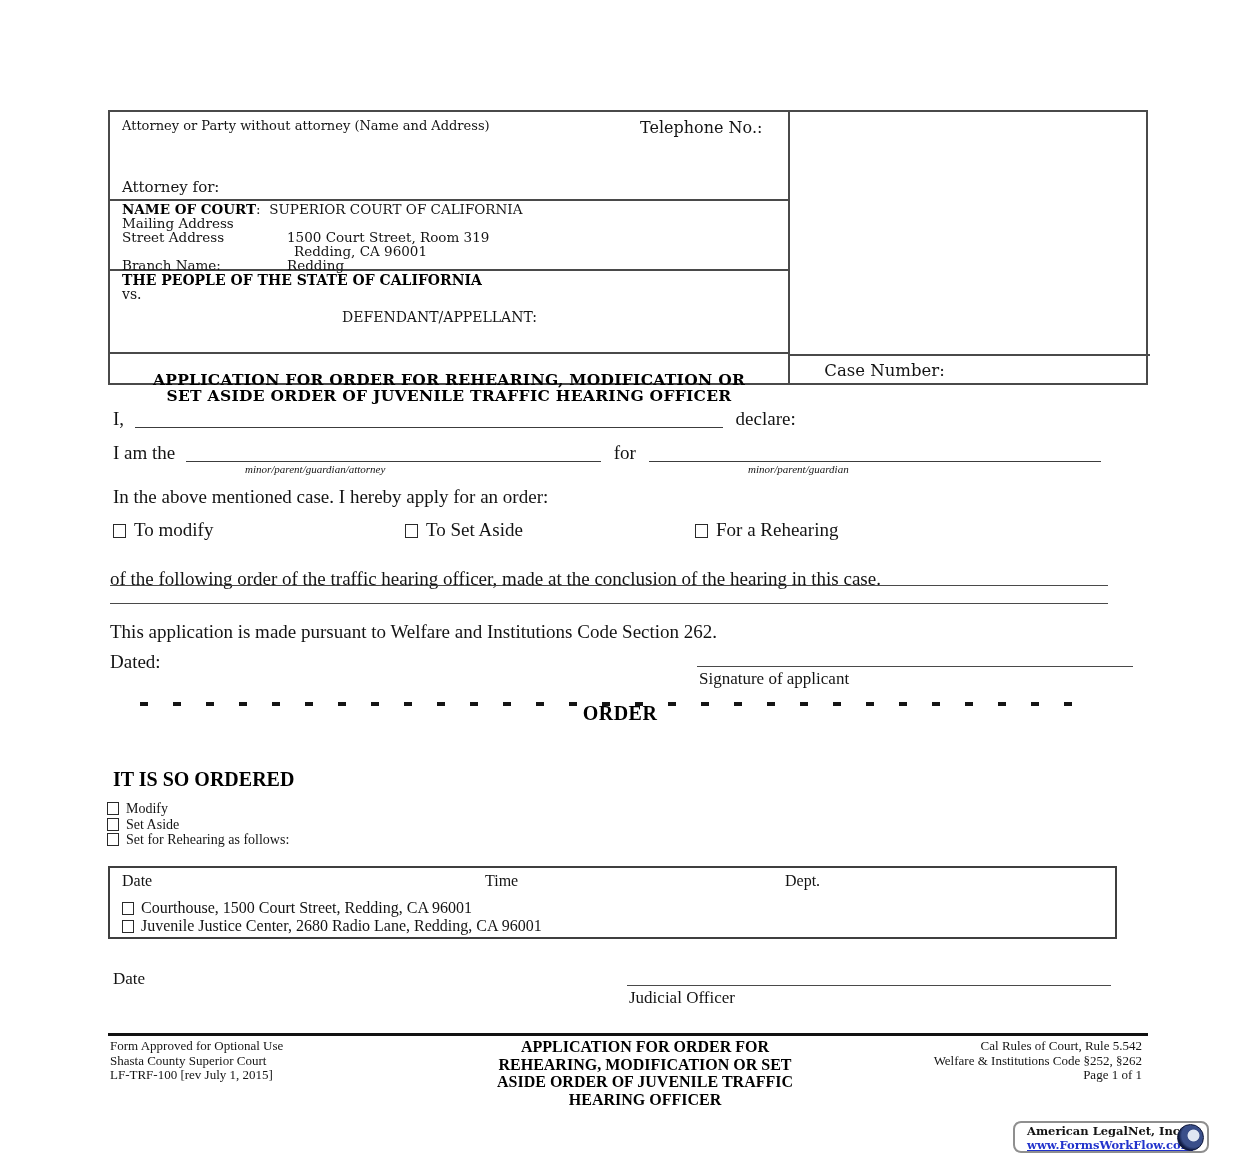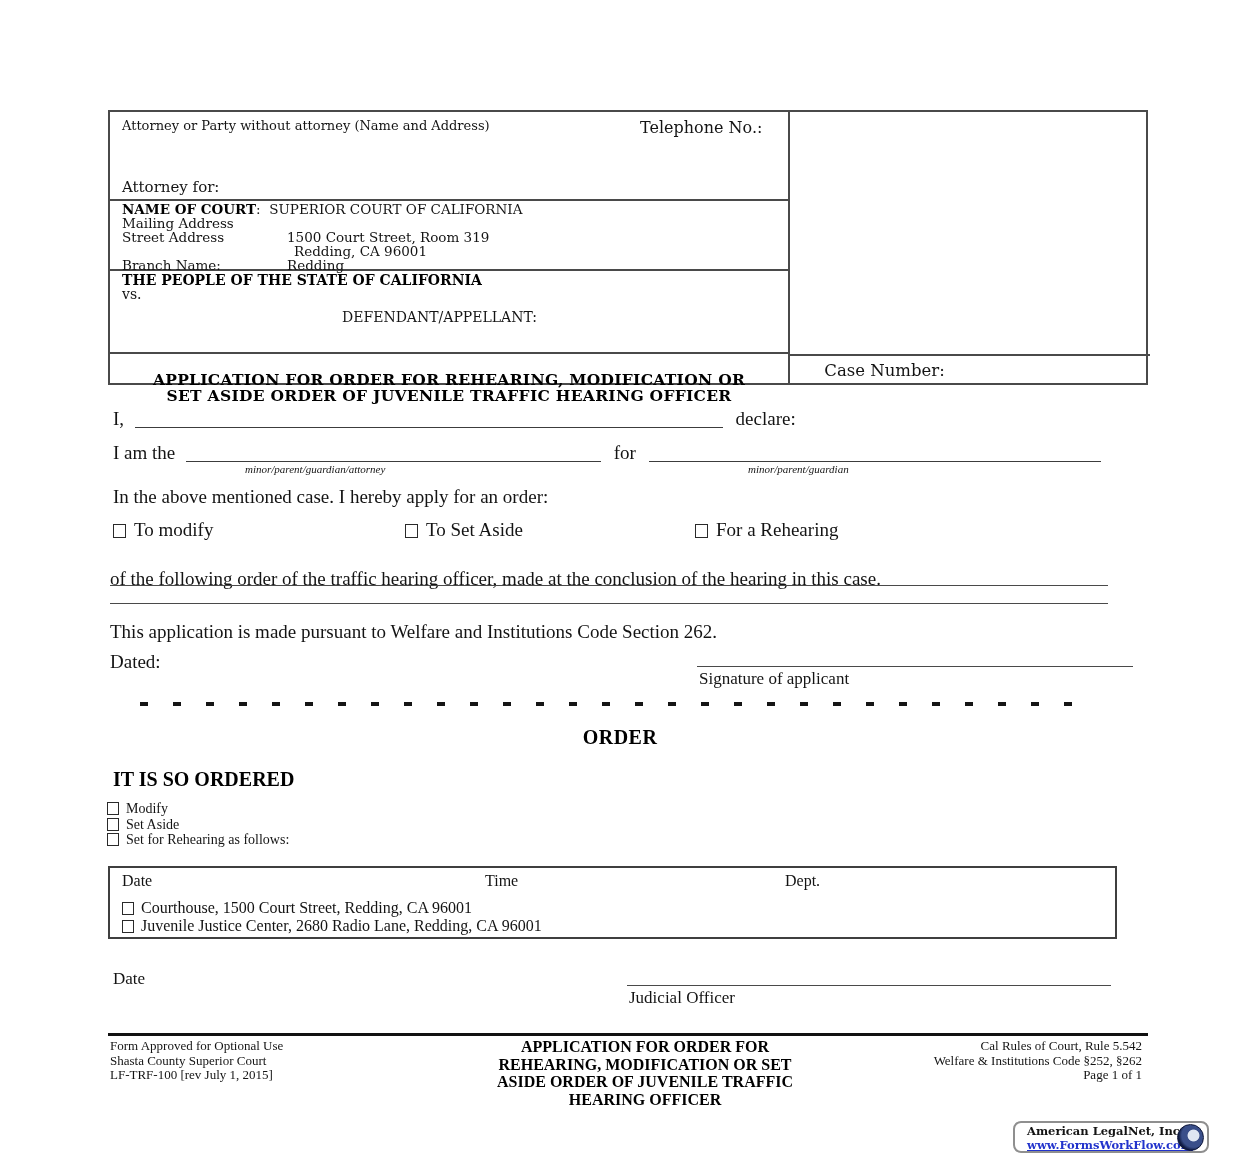--- a/index.html
+++ b/index.html
@@ -118,21 +118,21 @@
   <div class="abs rule" style="left:110px; top:603px; width:998px;"></div>
 
   <div class="abs body19" style="left:110px; top:621px;">This application is made pursuant to Welfare and Institutions Code Section 262.</div>
 
   <div class="abs body19" style="left:110px; top:651px;">Dated:</div>
   <div class="abs rule" style="left:697px; top:666px; width:436px;"></div>
   <div class="abs" style="left:699px; top:669px; font-size:17px;">Signature of applicant</div>
 
   <div class="abs dotted" style="left:140px; top:702px; width:955px;"></div>
 
-  <div class="abs bold" style="left:108px; top:726px; width:1024px; text-align:center; font-size:20px; letter-spacing:.5px;">ORDER</div>
+  <div class="abs bold" style="left:108px; top:702px; width:1024px; text-align:center; font-size:20px; letter-spacing:.5px;">ORDER</div>
 
   <div class="abs bold" style="left:113px; top:768px; font-size:20px;">IT IS SO ORDERED</div>
 
   <div class="abs" style="left:107px; top:801px; font-size:14px; line-height:15.6px;">
     <div><span class="cb sm"></span><span>Modify</span></div>
     <div><span class="cb sm"></span><span>Set Aside</span></div>
     <div><span class="cb sm"></span><span>Set for Rehearing as follows:</span></div>
   </div>
 
   <div class="schedule">

